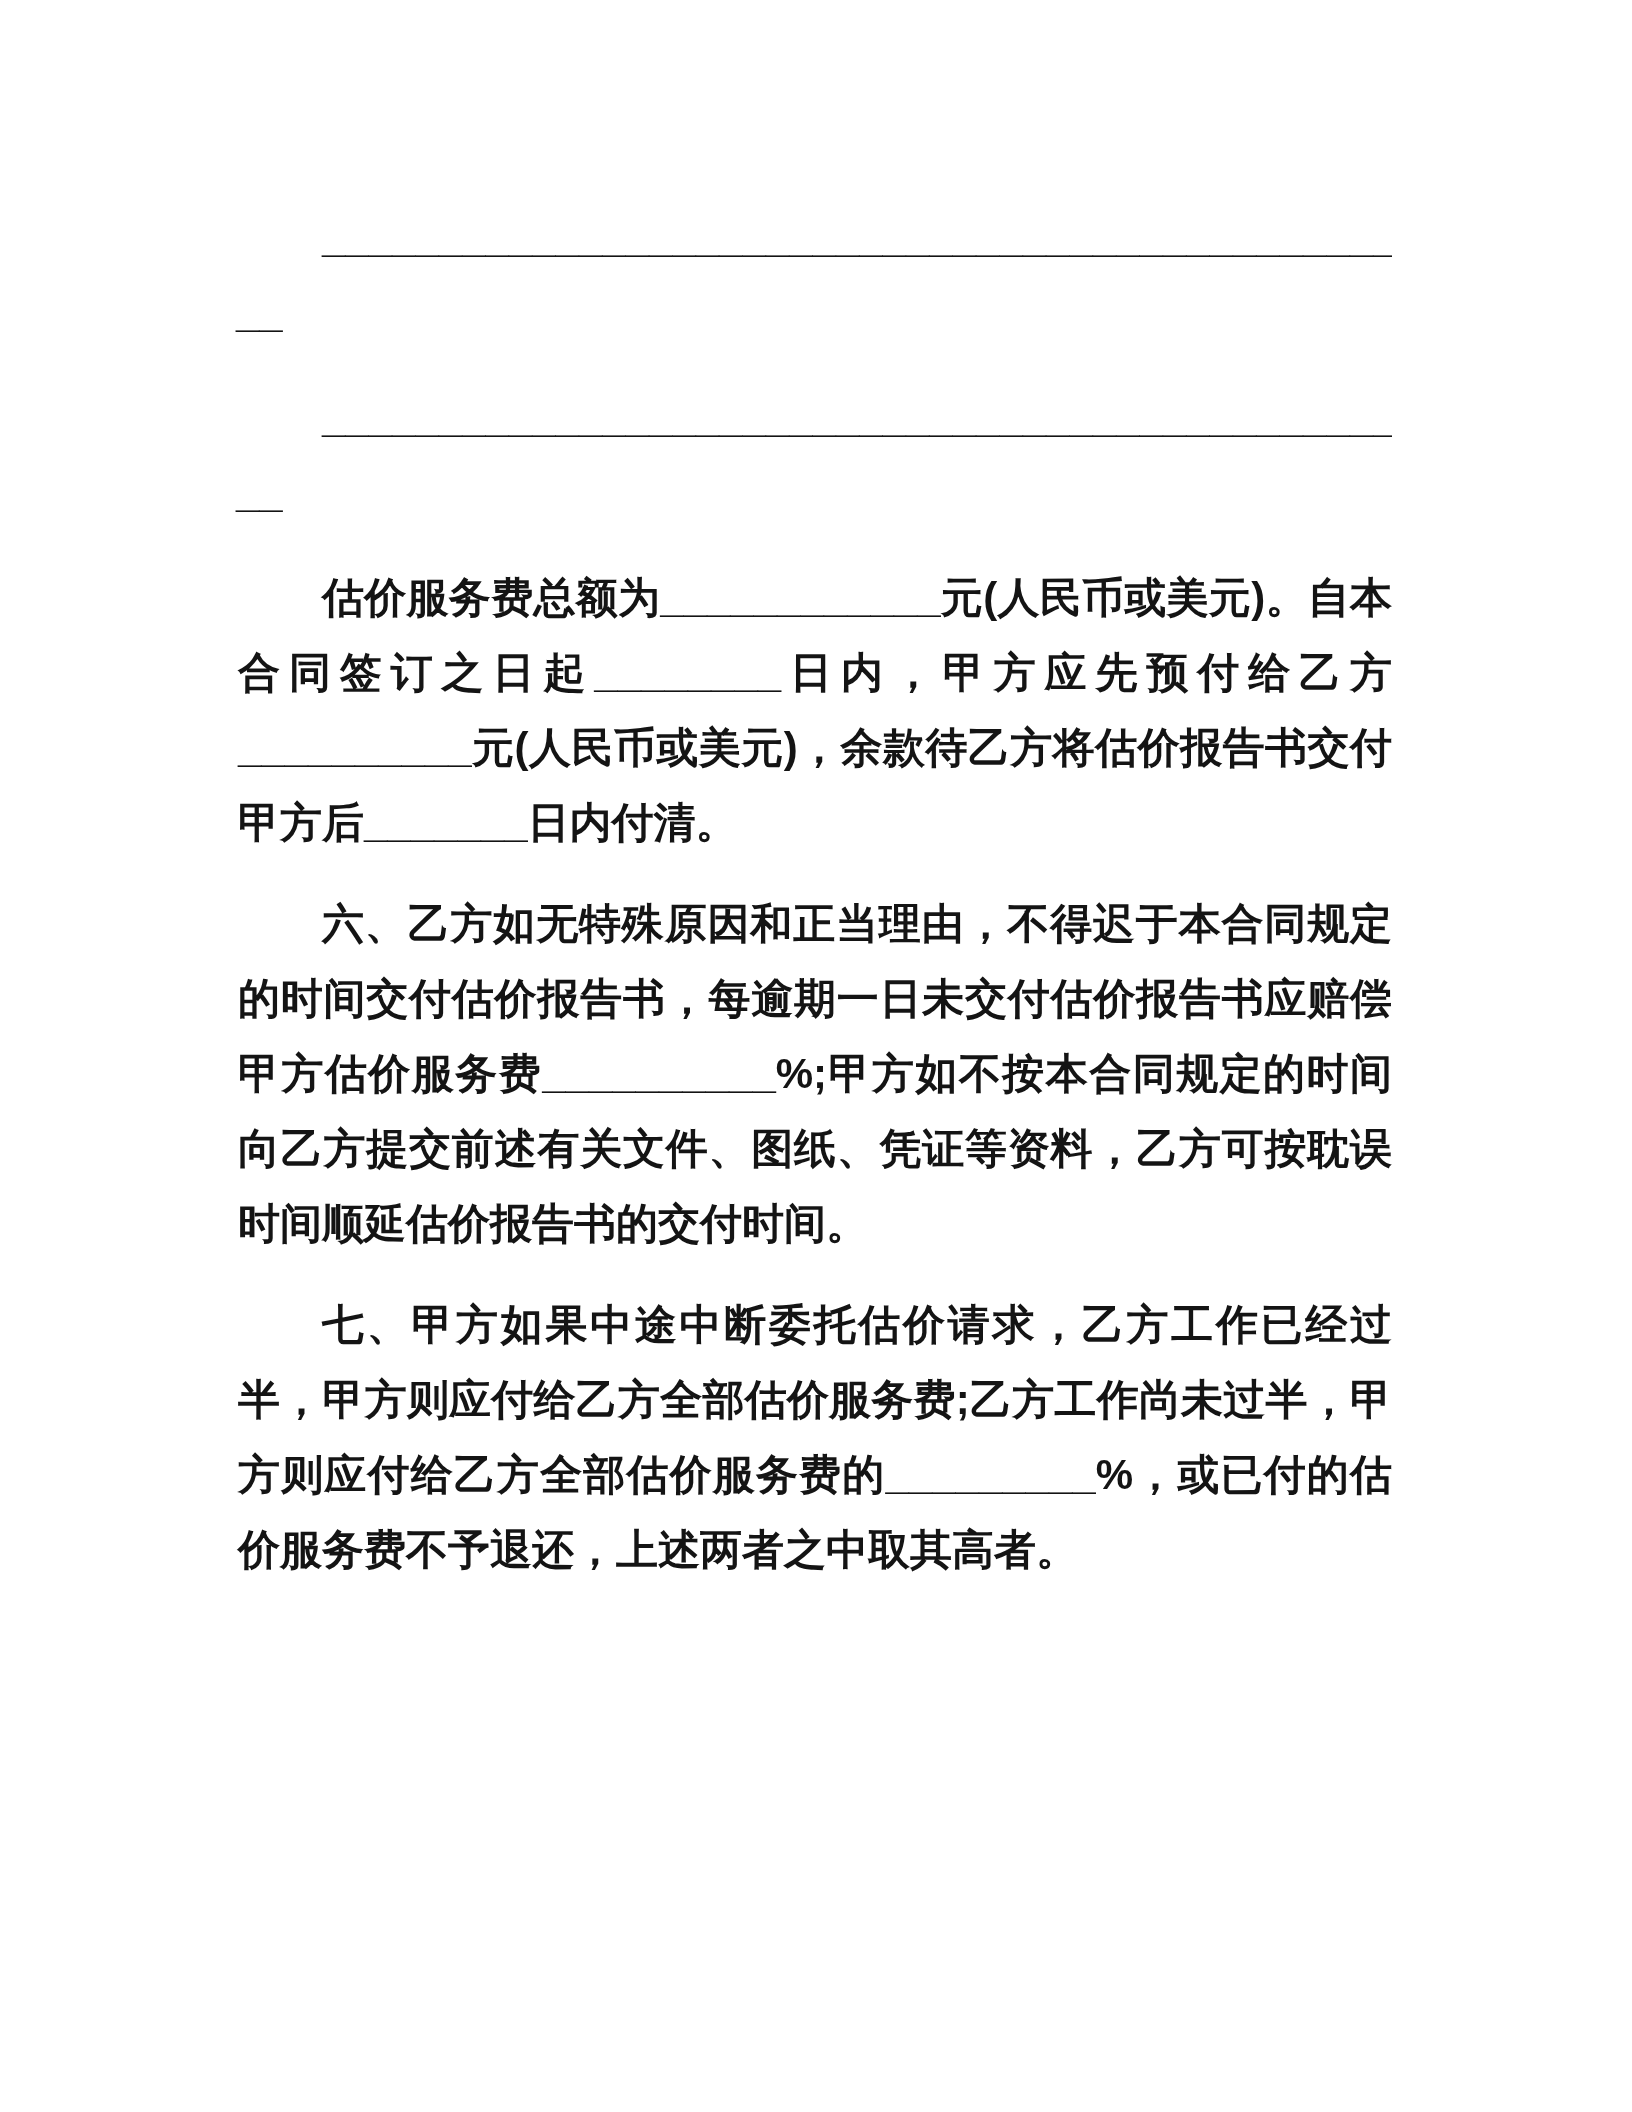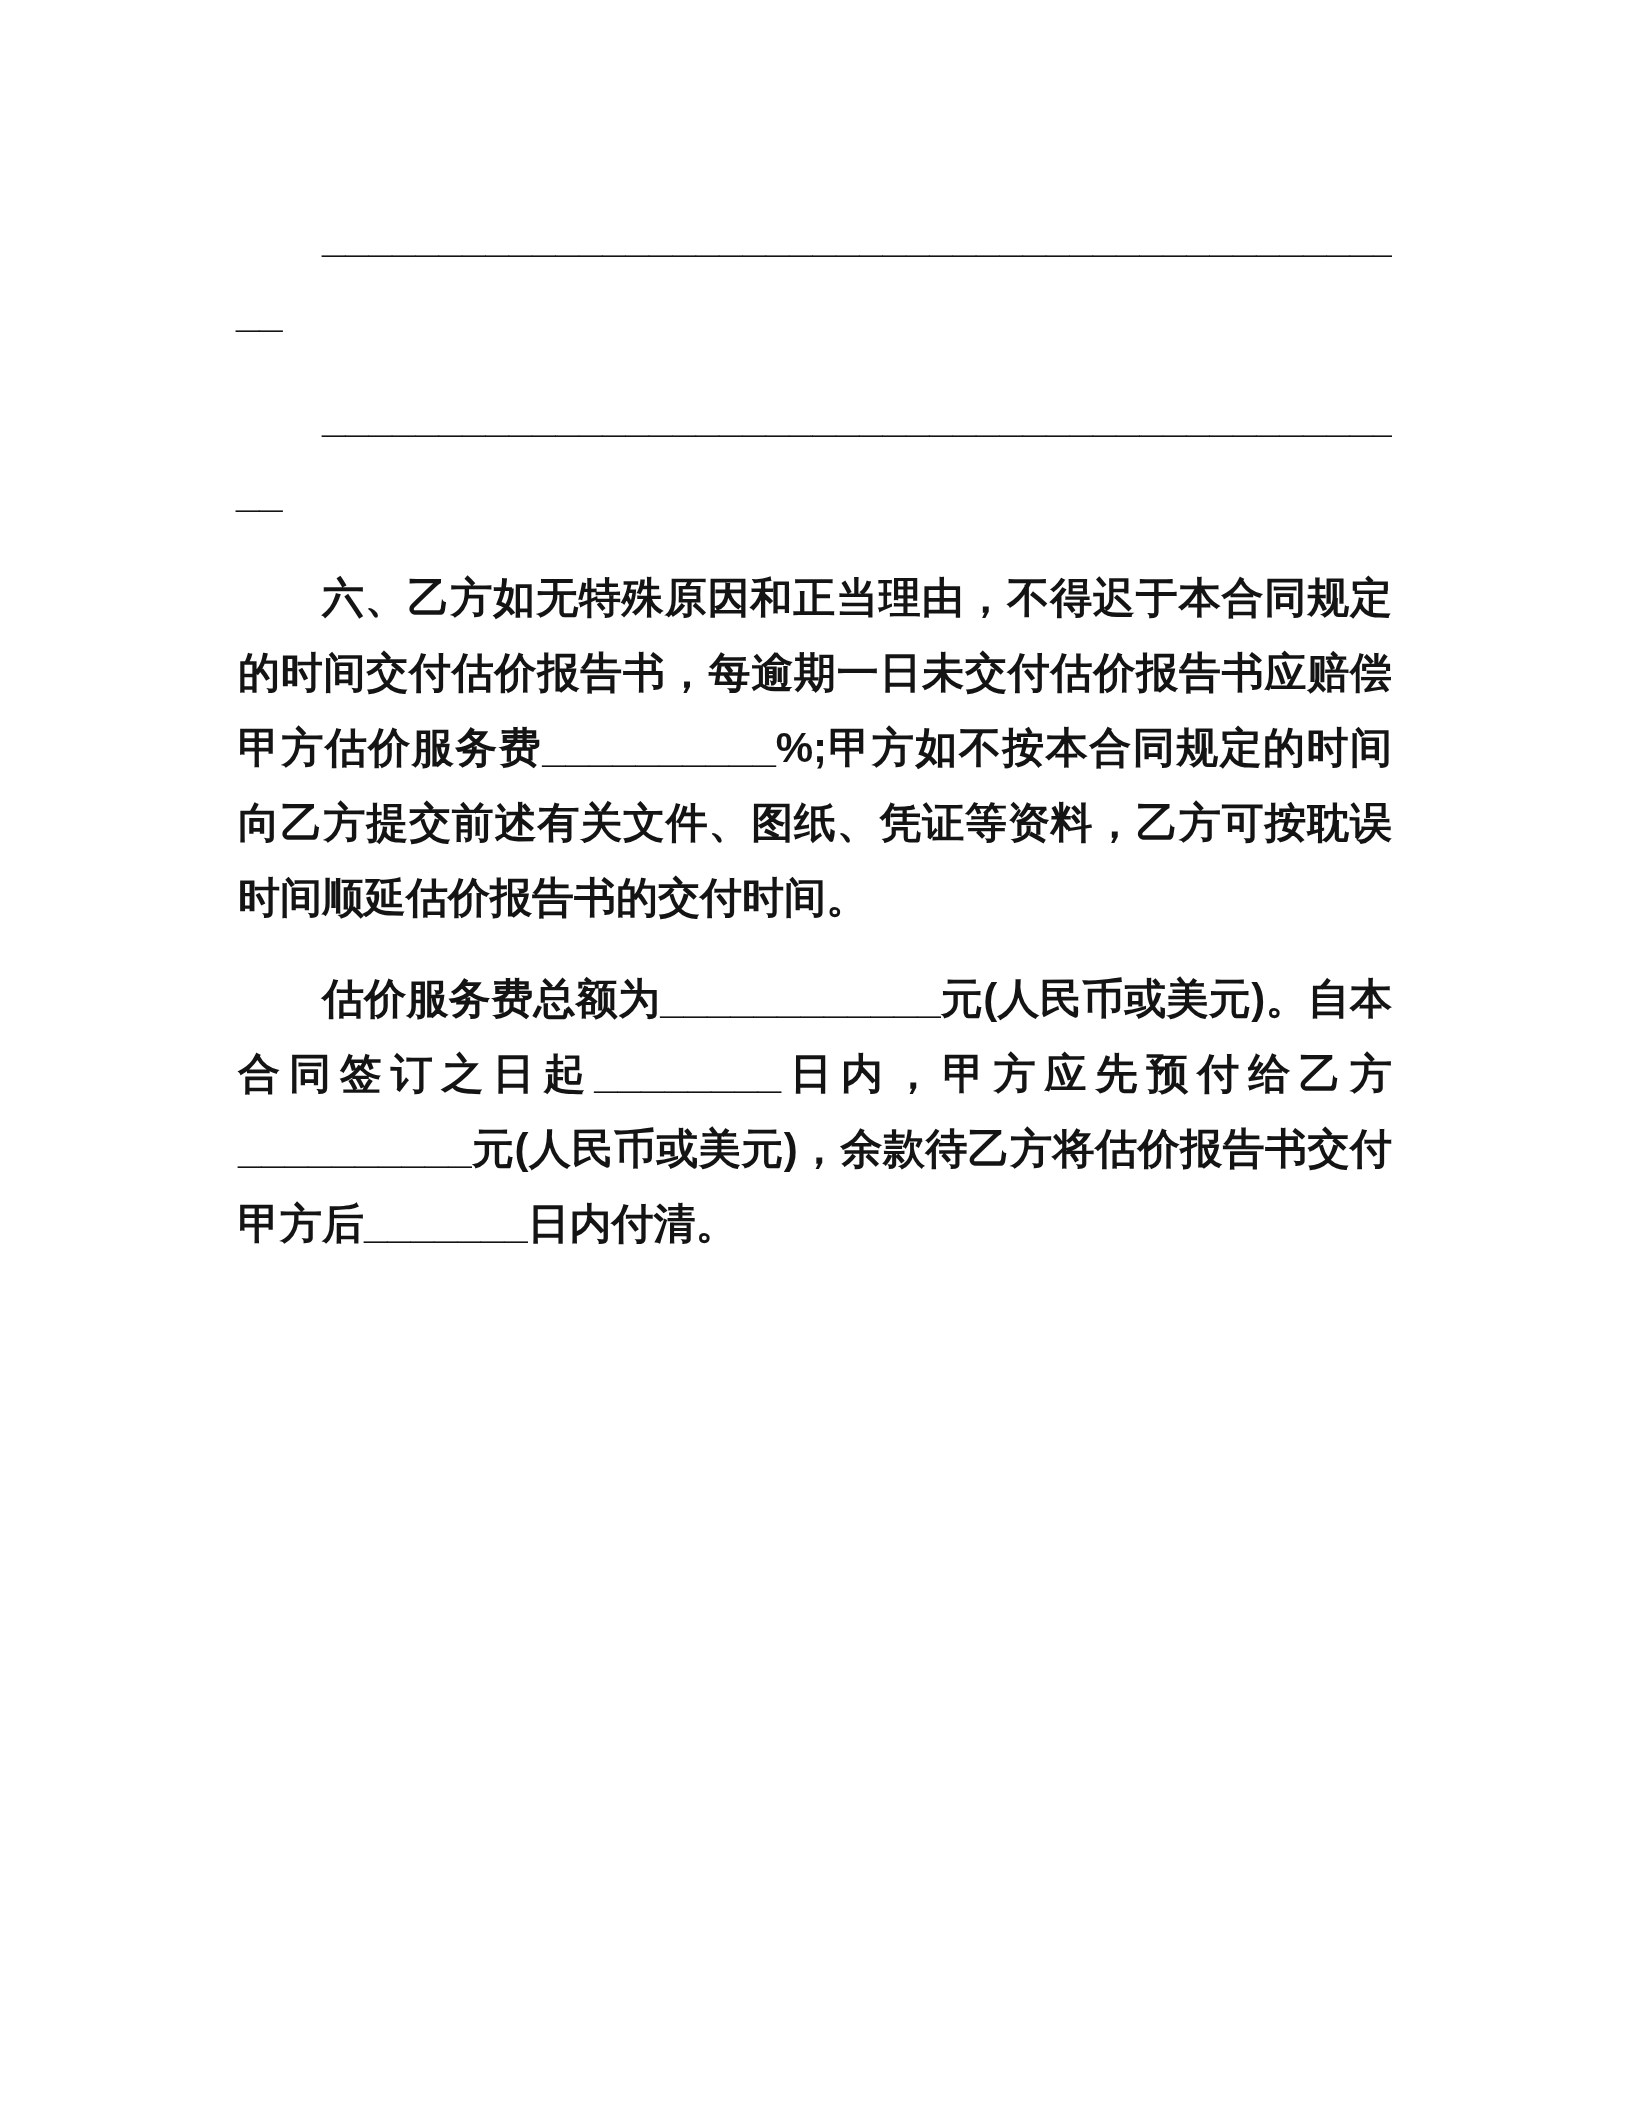--- a/index.html
+++ b/index.html
@@ -46,19 +46,20 @@
 <div class="page">
 
   <div class="para blank-long">________________________________________________</div>
 
   <div class="para blank-cont">__</div>
 
   <div class="para blank-long">________________________________________________</div>
 
   <div class="para blank-cont">__</div>
 
+  <div class="para indent">估价服务费总额为____________元(人民币或美元)。自本合同签订之日起________日内，甲方应先预付给乙方__________元(人民币或美元)，余款待乙方将估价报告书交付甲方后_______日内付清。</div>
+
   <div class="para indent">六、乙方如无特殊原因和正当理由，不得迟于本合同规定的时间交付估价报告书，每逾期一日未交付估价报告书应赔偿甲方估价服务费__________%;甲方如不按本合同规定的时间向乙方提交前述有关文件、图纸、凭证等资料，乙方可按耽误时间顺延估价报告书的交付时间。</div>
 
-  <div class="para indent">估价服务费总额为____________元(人民币或美元)。自本合同签订之日起________日内，甲方应先预付给乙方__________元(人民币或美元)，余款待乙方将估价报告书交付甲方后_______日内付清。</div>
-
+  <div class="para indent">七、甲方如果中途中断委托估价请求，乙方工作已经过半，甲方则应付给乙方全部估价服务费;乙方工作尚未过半，甲方则应付给乙方全部估价服务费的_________%，或已付的估价服务费不予退还，上述两者之中取其高者。</div>
 
 
 </div>
 
 </body></html>

